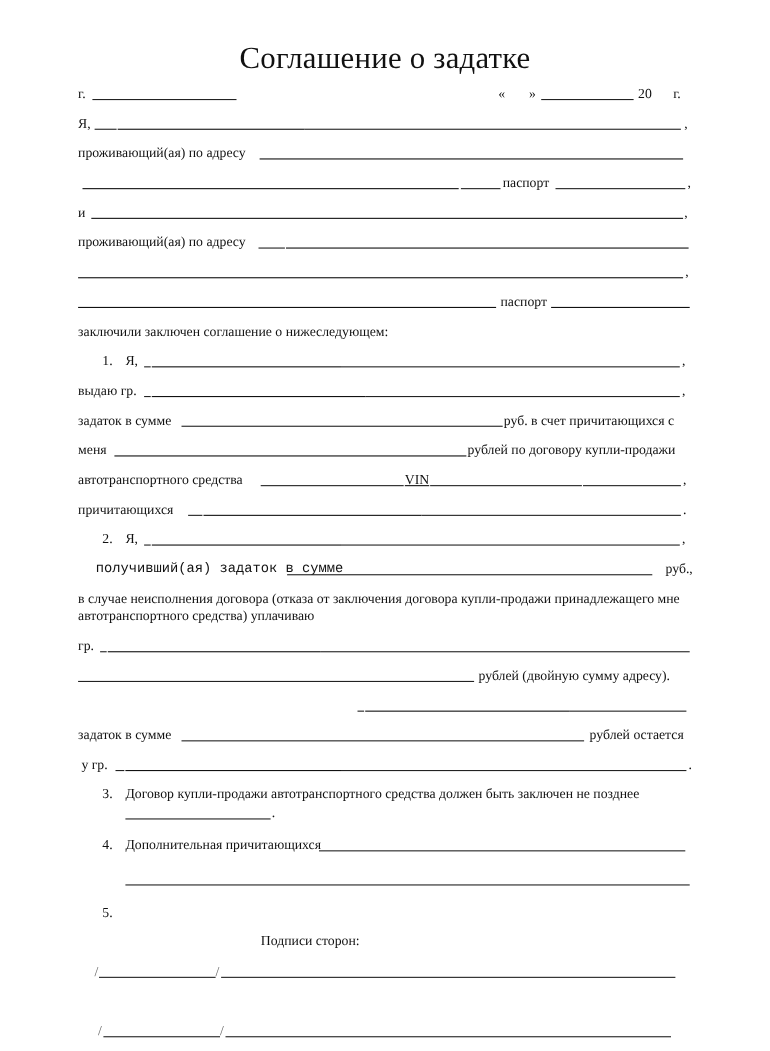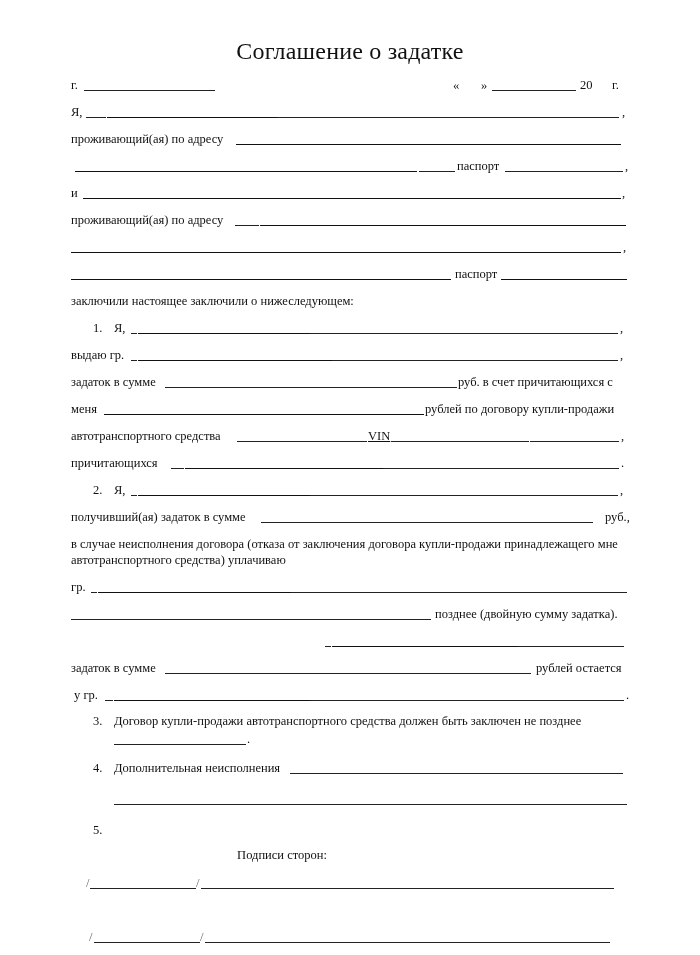--- a/index.html
+++ b/index.html
@@ -3,21 +3,21 @@
   <meta charset="utf-8">
   <style>
     html, body { margin: 0; padding: 0; background: #ffffff; }
     body {
       width: 700px; height: 955px; position: relative; overflow: hidden;
       font-family: "Liberation Serif", "DejaVu Serif", serif;
       color: #111111;
     }
     .title {
       position: absolute; top: 38px; left: 0; width: 700px; text-align: center;
-      font-size: 24px; letter-spacing: 0.2px;
+      font-size: 28px; letter-spacing: 0.2px;
     }
     .row {
       position: absolute; left: 71px; width: 558px; height: 18px;
       font-size: 12.5px; line-height: 18px; white-space: nowrap;
     }
     .t { position: absolute; top: 0; }
     .ln { position: absolute; height: 0; border-bottom: 1px solid #222; top: 14px; }
     .ln.b { border-bottom: 1.6px solid #111; }
     .para { position: absolute; left: 71px; width: 560px; font-size: 12.5px; line-height: 16px; }
     .sigtitle { position: absolute; top: 848px; left: 0; width: 564px; text-align: center; font-size: 12.5px; }
@@ -77,21 +77,21 @@
     <span class="t" style="left:552px;">,</span>
   </div>
 
   <div class="row" style="top:265px;">
     <span class="ln b" style="left:0;width:380px;"></span>
     <span class="t" style="left:384px;">паспорт</span>
     <span class="ln b" style="left:430px;width:126px;"></span>
   </div>
 
   <div class="row" style="top:292px;">
-    <span class="t" style="left:0;">заключили настоящее заключили о нижеследующем:</span>
+    <span class="t" style="left:0;">заключили заключен соглашение о нижеследующем:</span>
   </div>
 
   <div class="row" style="top:319px;">
     <span class="t" style="left:22px;">1.</span>
     <span class="t" style="left:43px;">Я,</span>
     <span class="ln" style="left:60px;width:6px;"></span>
     <span class="ln b" style="left:67px;width:172px;"></span>
     <span class="ln" style="left:239px;width:308px;"></span>
     <span class="t" style="left:549px;">,</span>
   </div>
@@ -136,37 +136,37 @@
   <div class="row" style="top:481px;">
     <span class="t" style="left:22px;">2.</span>
     <span class="t" style="left:43px;">Я,</span>
     <span class="ln" style="left:60px;width:6px;"></span>
     <span class="ln b" style="left:67px;width:172px;"></span>
     <span class="ln" style="left:239px;width:308px;"></span>
     <span class="t" style="left:549px;">,</span>
   </div>
 
   <div class="row" style="top:508px;">
-    <span class="t" style="left:0;">получивший(ая) задаток в сумме</span>
+    <span class="t" style="left:16px;font-family:Liberation Mono, monospace;">получивший(ая) задаток в сумме</span>
     <span class="ln" style="left:190px;width:332px;"></span>
     <span class="t" style="left:523px;margin-left:11px;">руб.,</span>
   </div>
 
   <div class="para" style="top:536px;">в случае неисполнения договора  (отказа от заключения договора купли-продажи принадлежащего мне автотранспортного средства) уплачиваю</div>
 
   <div class="row" style="top:578px;">
     <span class="t" style="left:0;">гр.</span>
     <span class="ln" style="left:20px;width:6px;"></span>
     <span class="ln b" style="left:27px;width:193px;"></span>
     <span class="ln" style="left:220px;width:336px;"></span>
   </div>
 
   <div class="row" style="top:605px;">
     <span class="ln" style="left:0;width:360px;"></span>
-    <span class="t" style="left:364px;">позднее (двойную сумму задатка).</span>
+    <span class="t" style="left:364px;">рублей (двойную сумму адресу).</span>
   </div>
 
   <div class="row" style="top:632px;">
     <span class="ln" style="left:254px;width:6px;"></span>
     <span class="ln b" style="left:261px;width:186px;"></span>
     <span class="ln" style="left:447px;width:106px;"></span>
   </div>
 
   <div class="row" style="top:659px;">
     <span class="t" style="left:0;">задаток в сумме</span>
@@ -186,21 +186,21 @@
     <span class="t" style="left:22px;">3.</span>
     <span class="t" style="left:43px;">Договор купли-продажи автотранспортного средства должен быть заключен не позднее</span>
   </div>
   <div class="row" style="top:730px;">
     <span class="ln" style="left:43px;width:132px;"></span>
     <span class="t" style="left:176px;">.</span>
   </div>
 
   <div class="row" style="top:759px;">
     <span class="t" style="left:22px;">4.</span>
-    <span class="t" style="left:43px;">Дополнительная неисполнения</span>
+    <span class="t" style="left:43px;">Дополнительная причитающихся</span>
     <span class="ln" style="left:219px;width:333px;"></span>
   </div>
   <div class="row" style="top:790px;">
     <span class="ln" style="left:43px;width:513px;"></span>
   </div>
 
   <div class="row" style="top:821px;">
     <span class="t" style="left:22px;">5.</span>
   </div>
 

